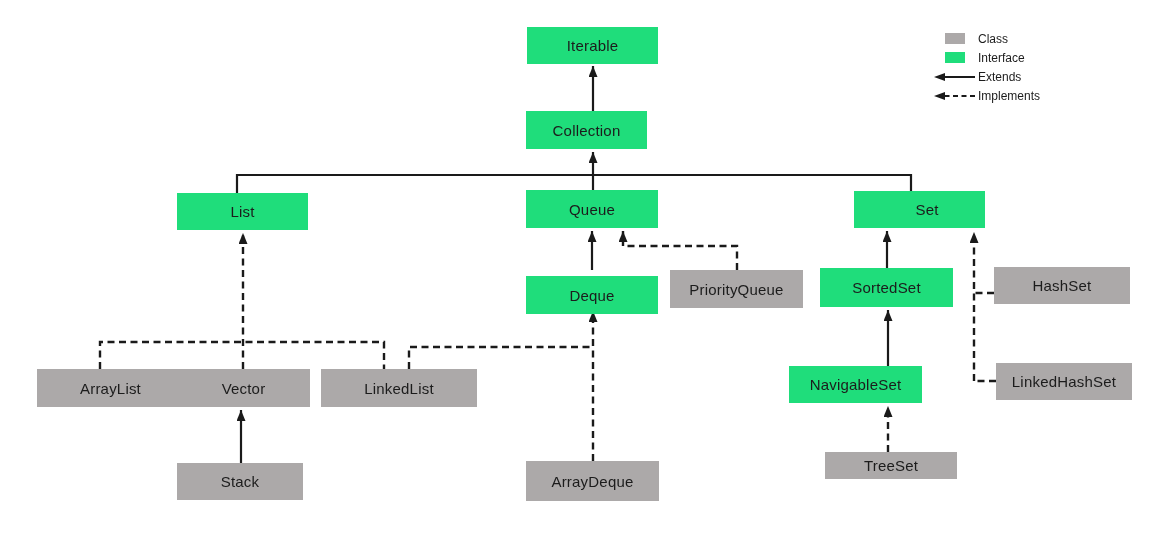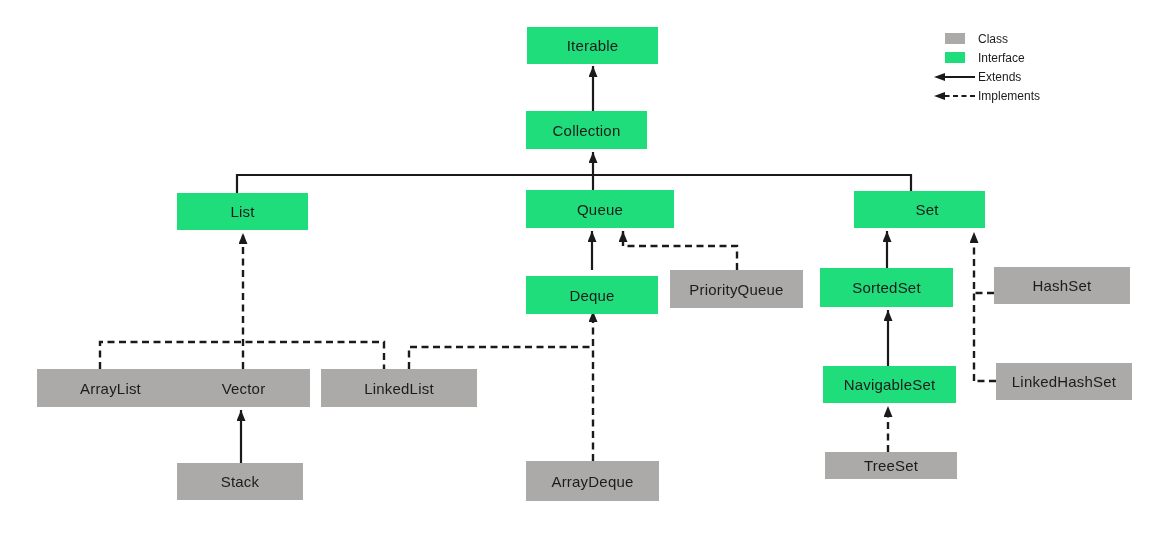--- a/index.html
+++ b/index.html
@@ -91,30 +91,30 @@
       <polyline points="100,369 100,342 384,342 384,369" fill="none" stroke="#1A1A1A" stroke-width="2.4" stroke-dasharray="7 4.5"></polyline>
       <polyline points="593,461 593,311" fill="none" stroke="#1A1A1A" stroke-width="2.4" stroke-dasharray="7 4.5" marker-end="url(#arrowhead)"></polyline>
       <polyline points="409,369 409,347 593,347" fill="none" stroke="#1A1A1A" stroke-width="2.4" stroke-dasharray="7 4.5"></polyline>
       <polyline points="241,463 241,410" fill="none" stroke="#1A1A1A" stroke-width="2.2" marker-end="url(#arrowhead)"></polyline>
     </svg>
 
   <div id="node-layer">
       <div class="node interface" style="left: 527px; top: 27px; width: 131px; height: 37px;">Iterable</div>
       <div class="node interface" style="left: 526px; top: 111px; width: 121px; height: 38px;">Collection</div>
       <div class="node interface" style="left: 177px; top: 193px; width: 131px; height: 37px;">List</div>
-      <div class="node interface" style="left: 526px; top: 190px; width: 148px; height: 38px;">Queue</div>
+      <div class="node interface" style="left: 526px; top: 190px; width: 132px; height: 38px;">Queue</div>
       <div class="node interface" style="left: 854px; top: 191px; width: 131px; height: 37px; padding-left: 15px;">Set</div>
       <div class="node interface" style="left: 526px; top: 276px; width: 132px; height: 38px;">Deque</div>
       <div class="node class" style="left: 670px; top: 270px; width: 133px; height: 38px;">PriorityQueue</div>
       <div class="node interface" style="left: 820px; top: 268px; width: 133px; height: 39px;">SortedSet</div>
       <div class="node class" style="left: 994px; top: 267px; width: 136px; height: 37px;">HashSet</div>
       <div class="node class" style="left: 37px; top: 369px; width: 147px; height: 38px;">ArrayList</div>
       <div class="node class" style="left: 177px; top: 369px; width: 133px; height: 38px;">Vector</div>
       <div class="node class" style="left: 321px; top: 369px; width: 156px; height: 38px;">LinkedList</div>
-      <div class="node interface" style="left: 823px; top: 366px; width: 133px; height: 37px;">NavigableSet</div>
+      <div class="node interface" style="left: 789px; top: 366px; width: 133px; height: 37px;">NavigableSet</div>
       <div class="node class" style="left: 996px; top: 363px; width: 136px; height: 37px;">LinkedHashSet</div>
       <div class="node class" style="left: 177px; top: 463px; width: 126px; height: 37px;">Stack</div>
       <div class="node class" style="left: 526px; top: 461px; width: 133px; height: 40px;">ArrayDeque</div>
       <div class="node class" style="left: 825px; top: 452px; width: 132px; height: 27px;">TreeSet</div>
     </div>
 
   <div class="legend">
     <div class="legend-row">
       <span class="legend-sym">
         <span class="swatch class-swatch"></span>

